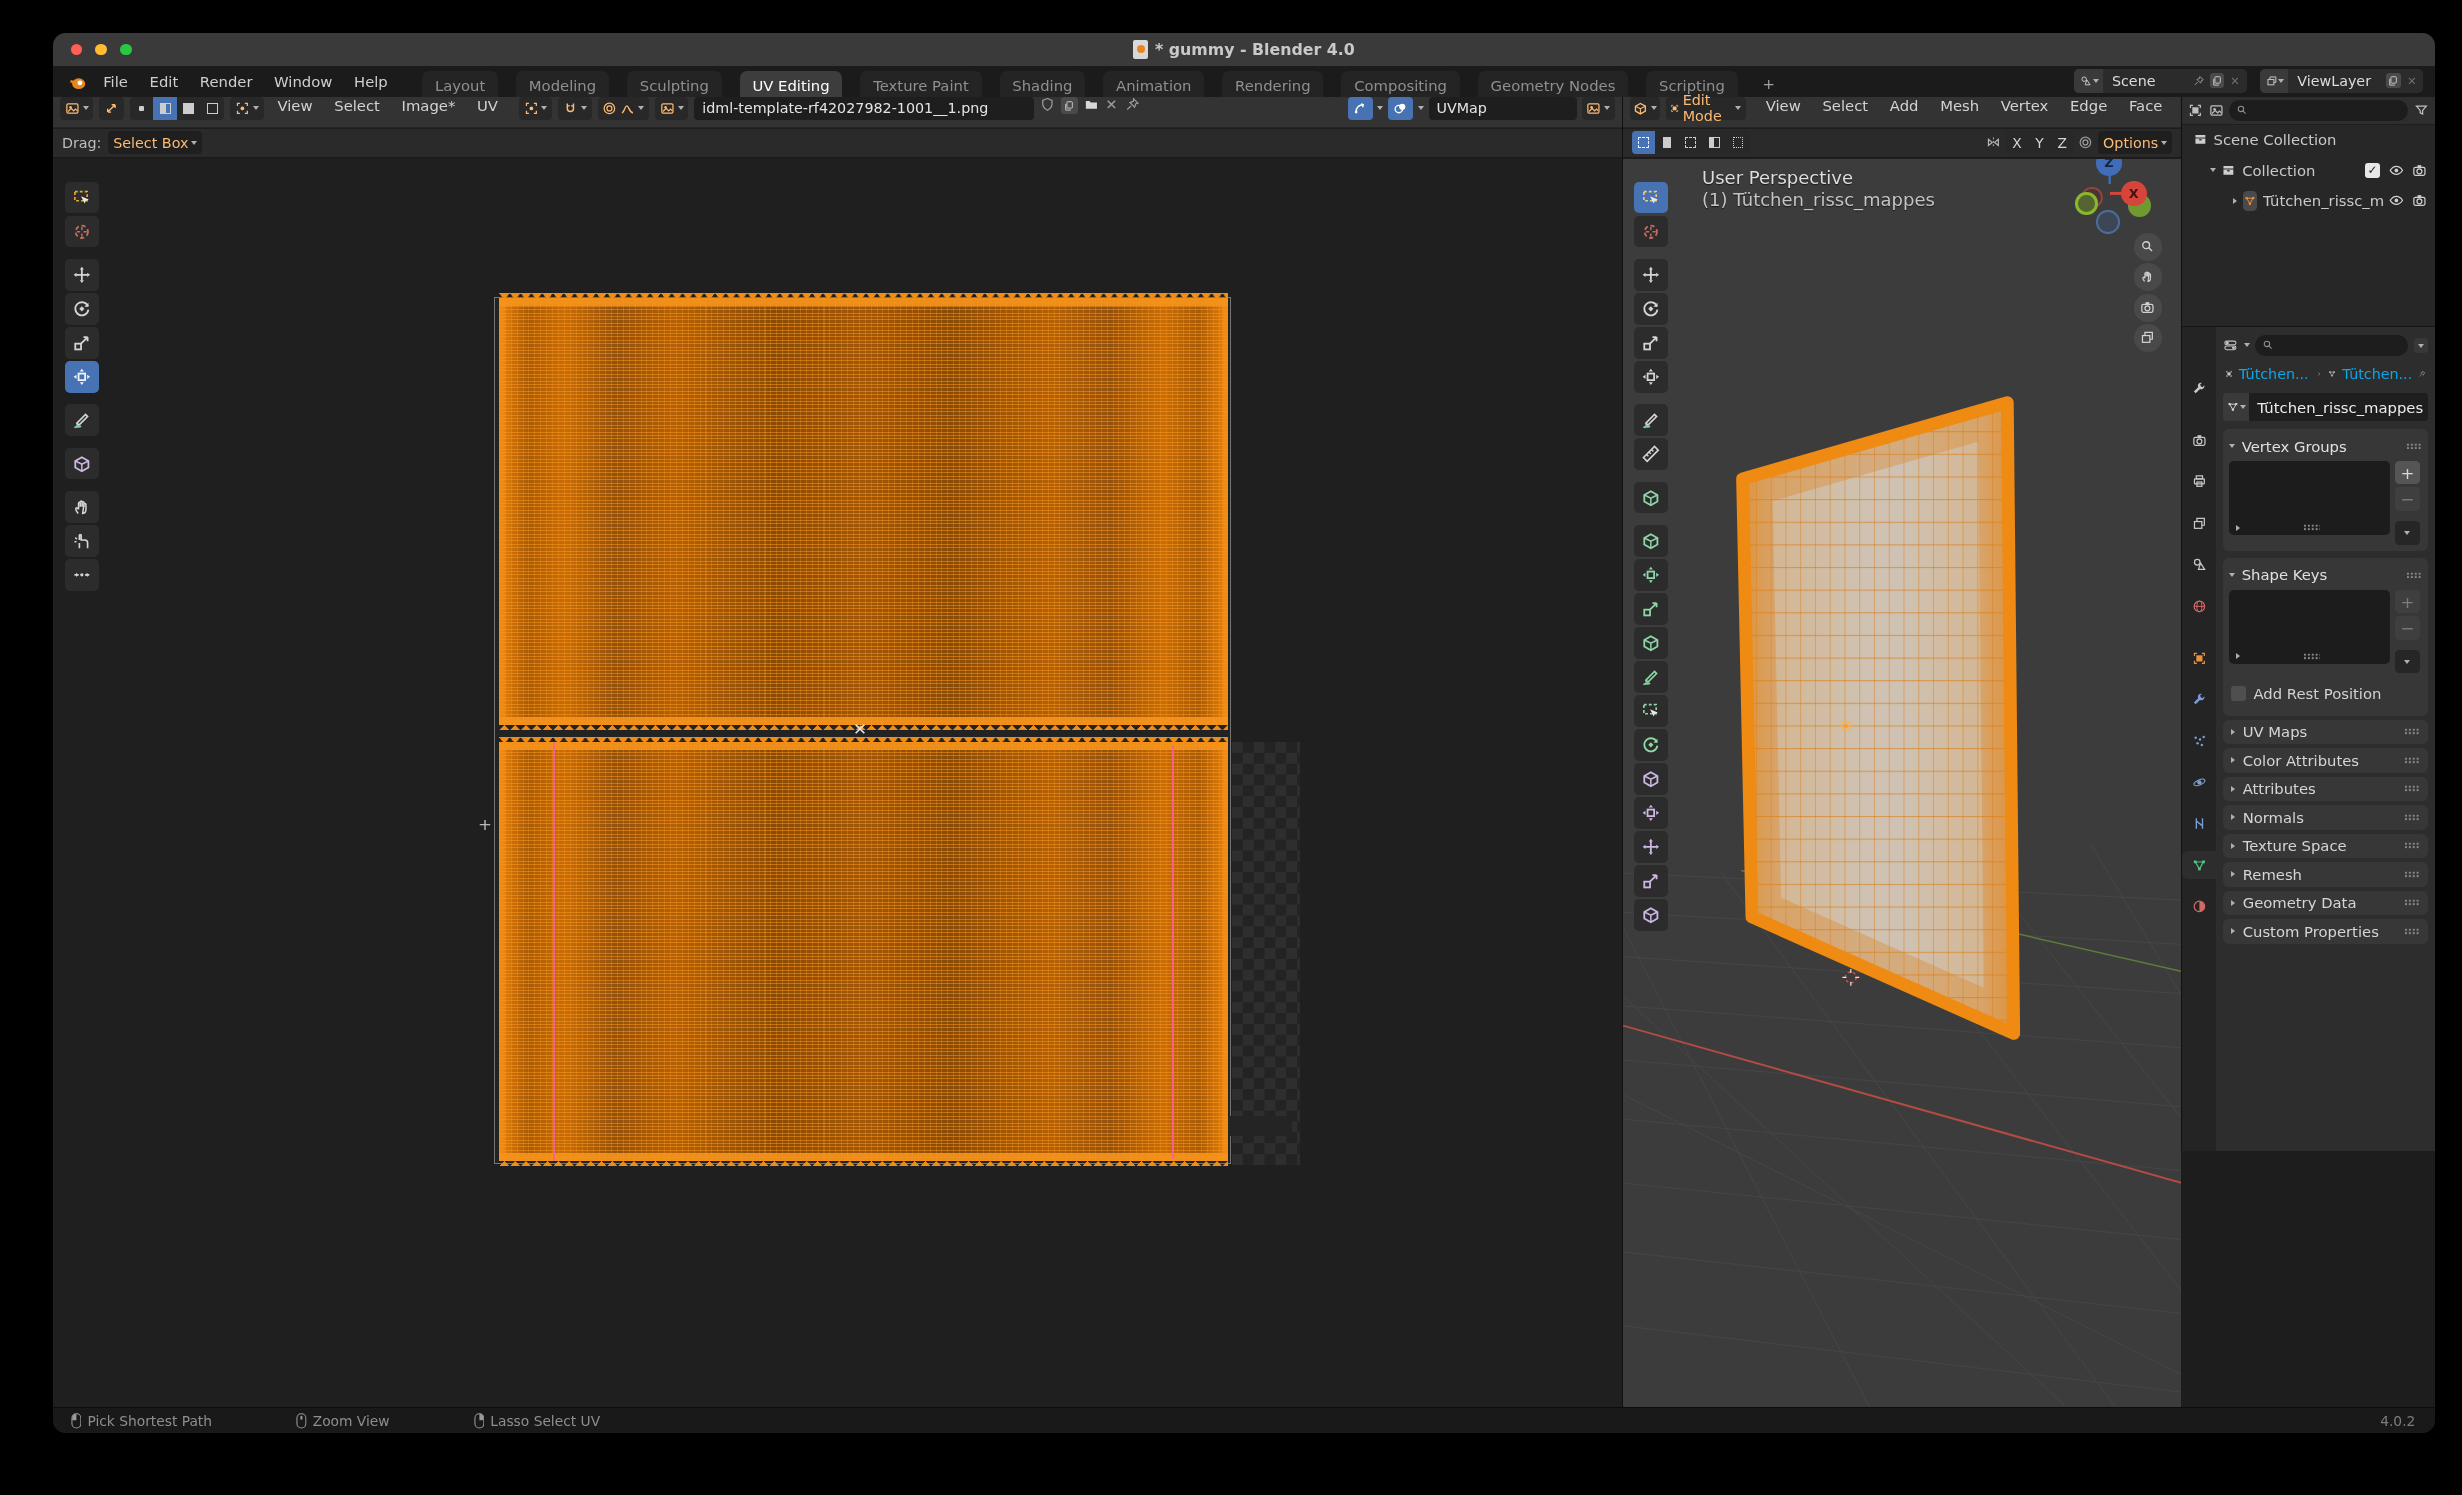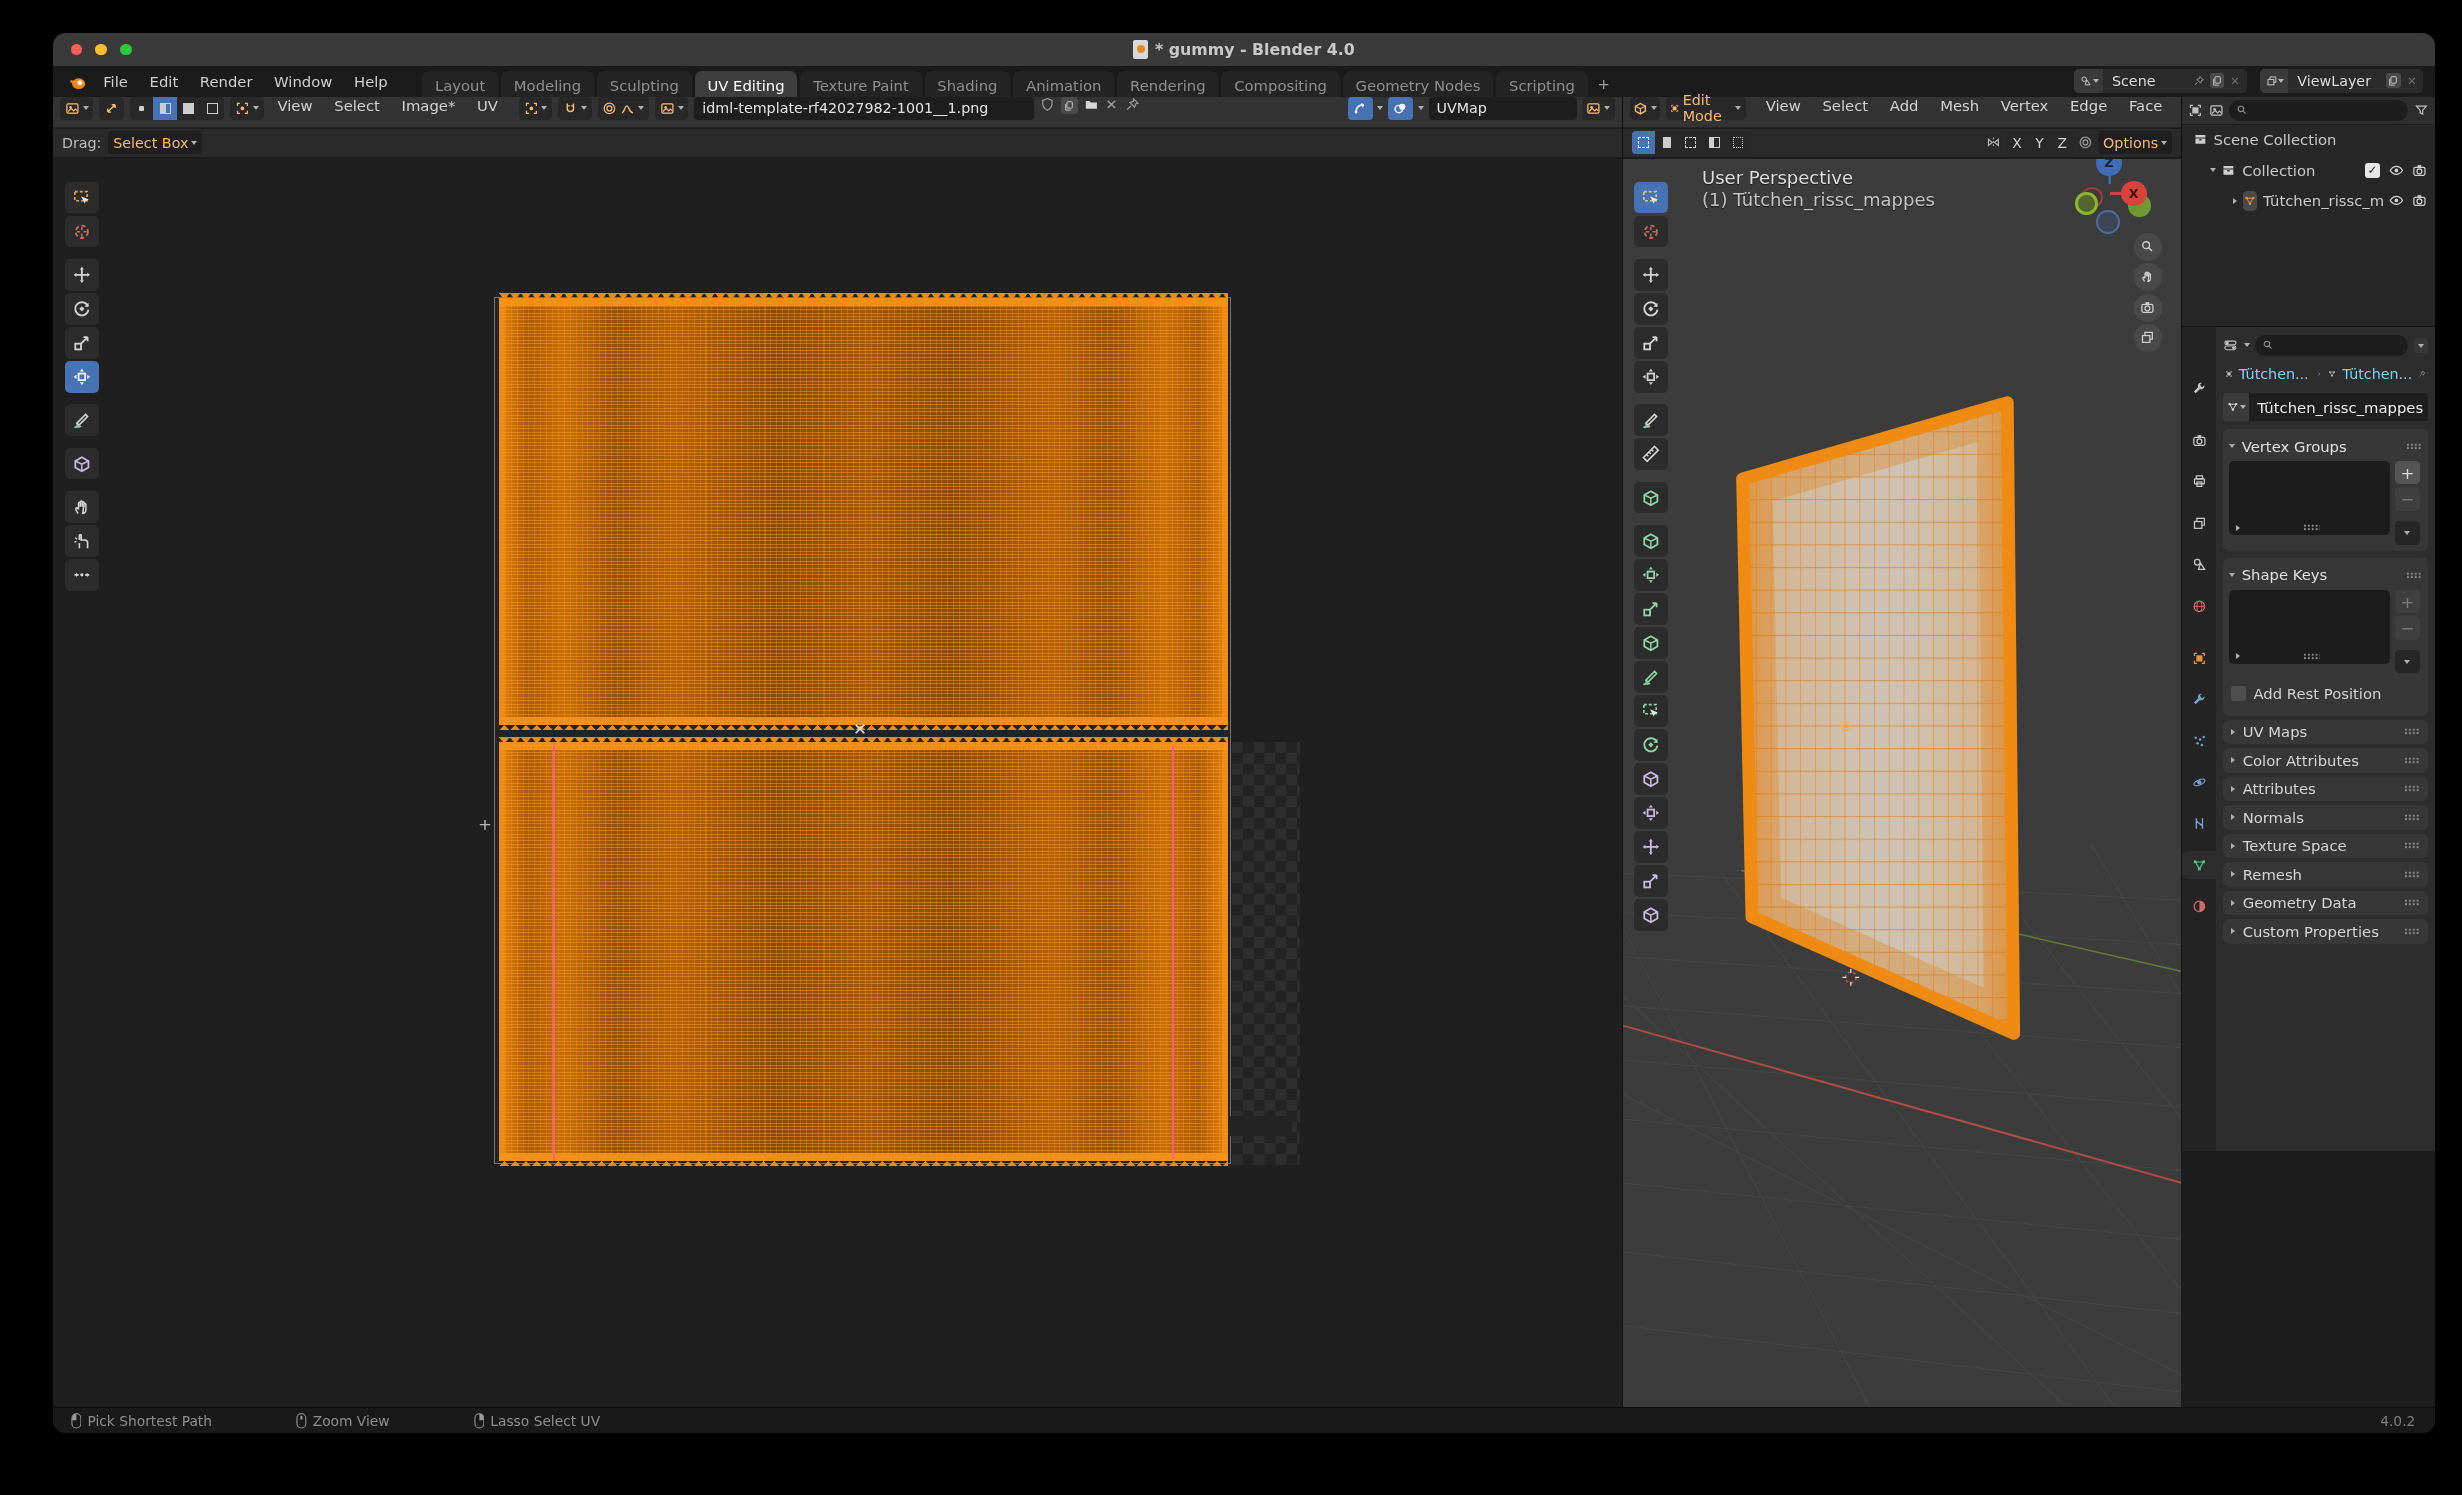--- a/index.html
+++ b/index.html
@@ -21,21 +21,21 @@
   .titlewrap { display:flex; align-items:center; gap:6.9px; }
   .docicon { width:14.8px; height:18.7px; background:#d8d8d8; border-radius:2px; position:relative; }
   .docicon::after{content:"";position:absolute;left:3.4px;top:4.9px;width:7.9px;height:7.9px;border-radius:50%;background:#e8871e;}
   .wtitle { font-size:15.8px; font-weight:bold; color:#c9c9c9; }
 
   
   .topbar { position:absolute; left:0; top:33px; right:0; height:30.5px; background:#1b1b1b;
     display:flex; align-items:flex-end; padding:0 11.8px; }
   .blogo { width:21.7px; height:21.7px; margin:0 4.9px 3.9px 3px; }
   .menu { font-size:14.8px; color:#cfcfcf; padding:0 10.8px; margin-bottom:6.9px; cursor:default; }
-  .tabs { display:flex; gap:3px; margin-left:23.6px; height:25.6px; }
+  .tabs { display:flex; gap:18px; margin-left:23.6px; height:25.6px; }
   .tab { font-size:14.8px; color:#8f8f8f; background:#242424; padding:3px 12.8px 0 12.8px;
     border-radius:6.9px 6.9px 0 0; display:flex; align-items:center; height:25.6px; }
   .tab.active { background:#3d3d3d; color:#fff; }
   .tab.plus { background:transparent; color:#a0a0a0; padding:0 6.9px; }
   .topright { margin-left:auto; display:flex; gap:12.8px; margin-bottom:3.9px; }
   .idwidget { display:flex; align-items:center; background:#2b2b2b; border-radius:4.9px; height:23.6px; overflow:hidden; }
   .idwidget .segicon { background:#3a3a3a; height:100%; display:flex; align-items:center; padding:0 3.9px 0 5.9px; gap:1px; }
   .idwidget .segtext { padding:0 8.9px; font-size:14.3px; color:#dcdcdc; min-width:84px; }
   .idwidget .ops { display:flex; align-items:center; gap:4.9px; padding:0 5.9px; }
   .idwidget .ops .hl { background:#4a4a4a; border-radius:3px; padding:1.5px; }
@@ -132,21 +132,21 @@
 
   
   .props { position:absolute; left:0; top:229px; right:0; bottom:0; background:#2d2d2d; border-top:1.5px solid #141414; }
   .tabcol { position:absolute; left:0; top:0; bottom:0; width:34px; background:#242424; padding-top:47px;
     display:flex; flex-direction:column; align-items:center; }
   .ptab { width:34px; height:28.6px; display:flex; align-items:center; justify-content:center; margin-bottom:12.8px; }
   .ptab.active { background:#2d2d2d; border-radius:5.9px 0 0 5.9px; }
   .ptab.gap { margin-top:10.8px; }
   .pcontent { position:absolute; left:34px; right:0; top:0; bottom:0; padding:4.9px 6.9px; }
   .prop-header { display:flex; align-items:center; gap:5.9px; height:26.6px; }
-  .crumbs { display:flex; align-items:center; gap:5.9px; height:28.6px; font-size:14.3px; color:#7dd3fc; padding:3px 2px 0 2px; }
+  .crumbs { display:flex; align-items:center; gap:5.9px; height:28.6px; font-size:14.3px; color:#0ea5e9; padding:3px 2px 0 2px; }
   .namerow { display:flex; align-items:center; height:30.5px; margin-top:4.9px; border-radius:4.9px; overflow:hidden; }
   .namerow .segicon { background:#3a3a3a; height:27.6px; display:flex; align-items:center; padding:0 3.9px; gap:1px; }
   .namerow .nfield { flex:1; background:#1e1e1e; height:27.6px; display:flex; align-items:center;
     padding:0 7.9px; font-size:14.8px; color:#ececec; }
   .panel { background:#373737; border-radius:5.9px; margin-top:6.9px; padding:3.9px 5.9px 6.9px 5.9px; }
   .panel-h { display:flex; align-items:center; gap:6.9px; height:25.6px; font-size:14.8px; color:#e0e0e0; }
   .panel-h .grip { margin-left:auto; }
   .panel-body { display:flex; gap:4.9px; margin-top:2px; }
   .listbox { flex:1; background:#1c1c1c; border-radius:4.9px; height:74px; position:relative; }
   .listbox .foot { position:absolute; left:6.9px; right:6.9px; bottom:3.9px; display:flex; align-items:center; }

